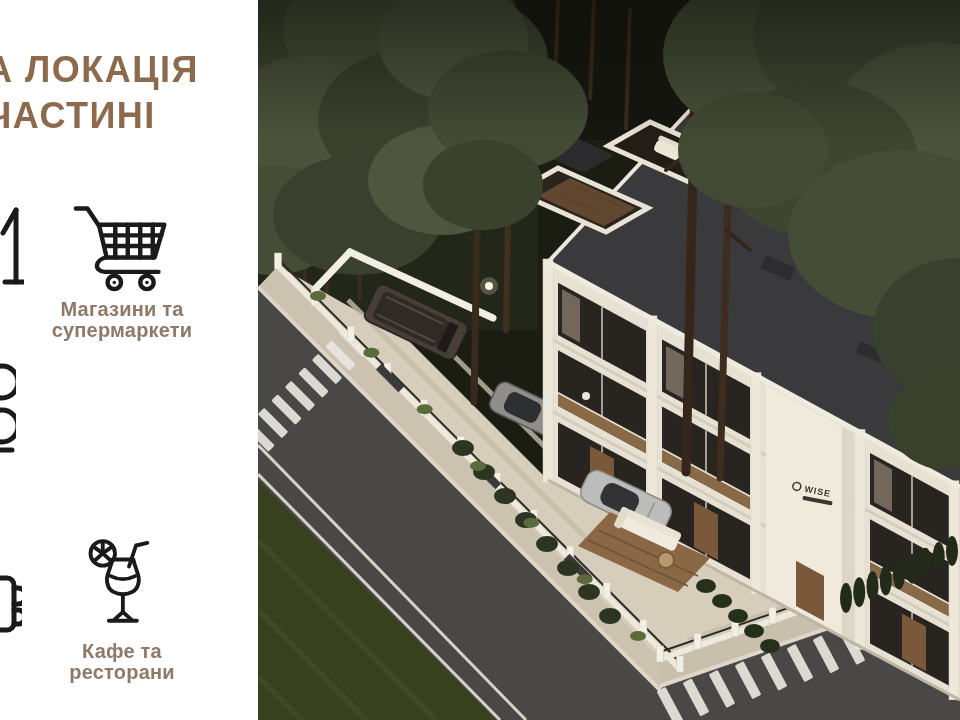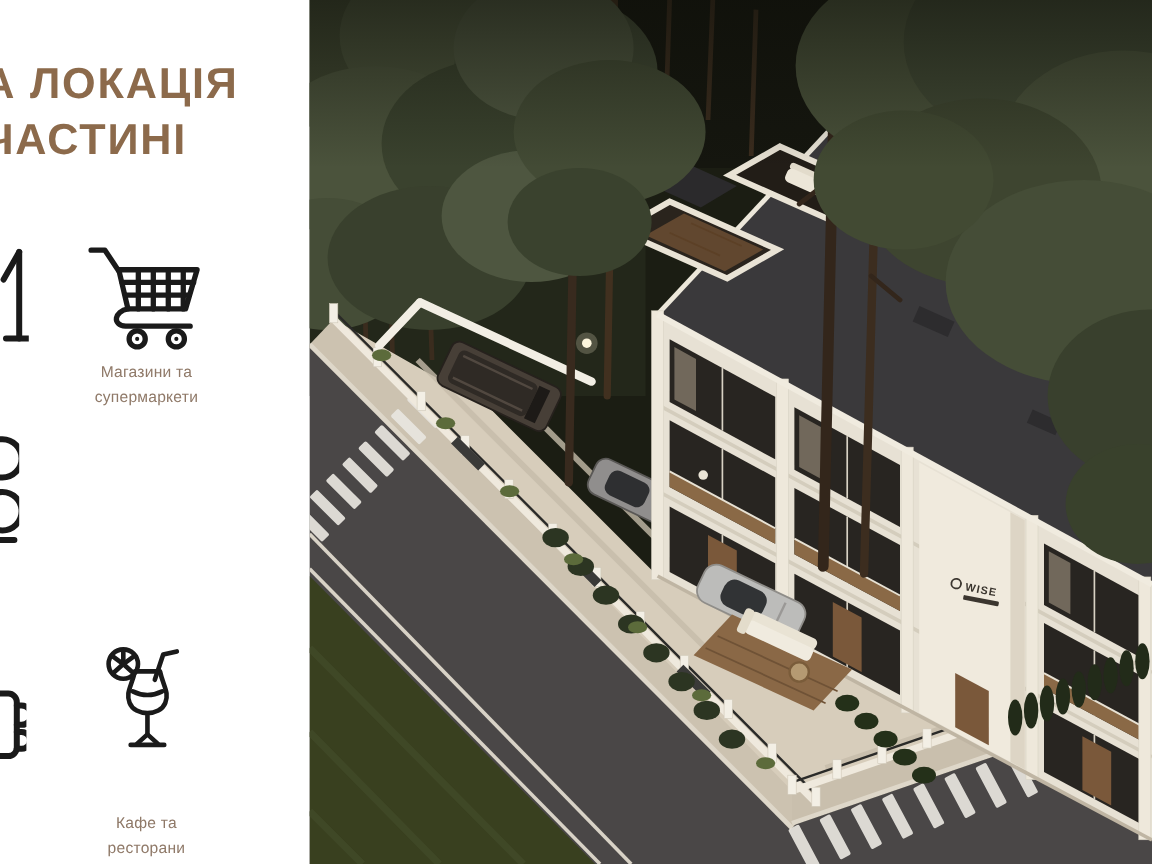--- a/index.html
+++ b/index.html
@@ -6,22 +6,22 @@
     --brown:#8C6A4B; --label:#8F7968; --ink:#1A1A1A;
   }
   html,body{margin:0;padding:0;background:#fff;}
   .stage{position:relative;width:960px;height:720px;overflow:hidden;background:#fff;
          font-family:"Liberation Sans",sans-serif;}
   .panel{position:absolute;left:0;top:0;width:258px;height:720px;background:#ffffff;}
   .title{position:absolute;left:-14px;top:47px;color:var(--brown);font-size:36px;
          font-weight:800;letter-spacing:1.5px;line-height:46px;white-space:nowrap;}
   .feature{position:absolute;left:36px;width:172px;display:flex;flex-direction:column;
            align-items:center;text-align:center;}
-  .f1{top:196px;} .f2{top:358px;} .f3{top:534px;gap:34px;}
-  .feature .label{margin-top:7px;color:var(--label);font-size:13px;font-weight:400;
+  .f1{top:196px;} .f2{top:358px;} .f3{top:534px;}
+  .feature .label{margin-top:7px;color:var(--label);font-size:20px;font-weight:700;
                   line-height:21px;letter-spacing:.2px;}
   .cut{position:absolute;left:0;overflow:hidden;}
   .cut svg{display:block;}
   .render{position:absolute;left:258px;top:0;width:702px;height:720px;display:block;}
   svg .ico{stroke:var(--ink);fill:none;stroke-linecap:round;stroke-linejoin:round;}
 </style>
 </head>
 <body>
 
 <div class="stage">

